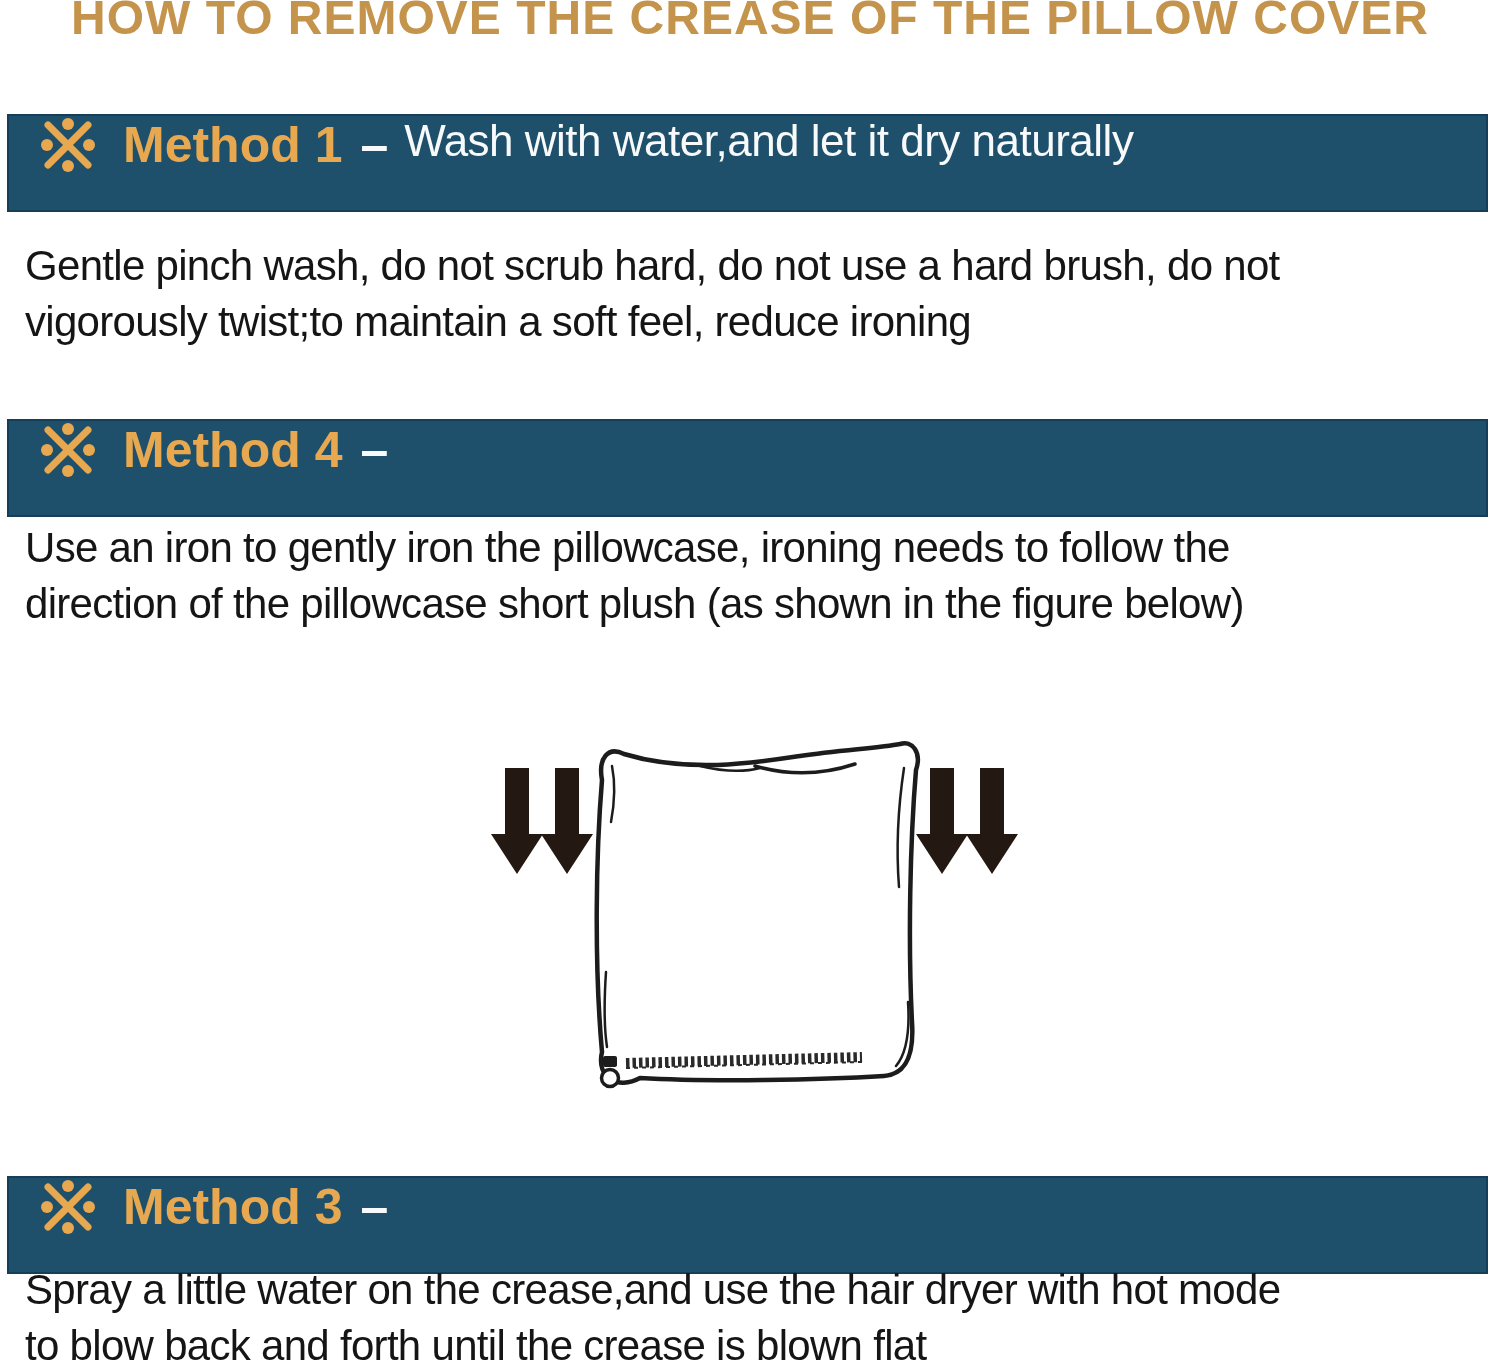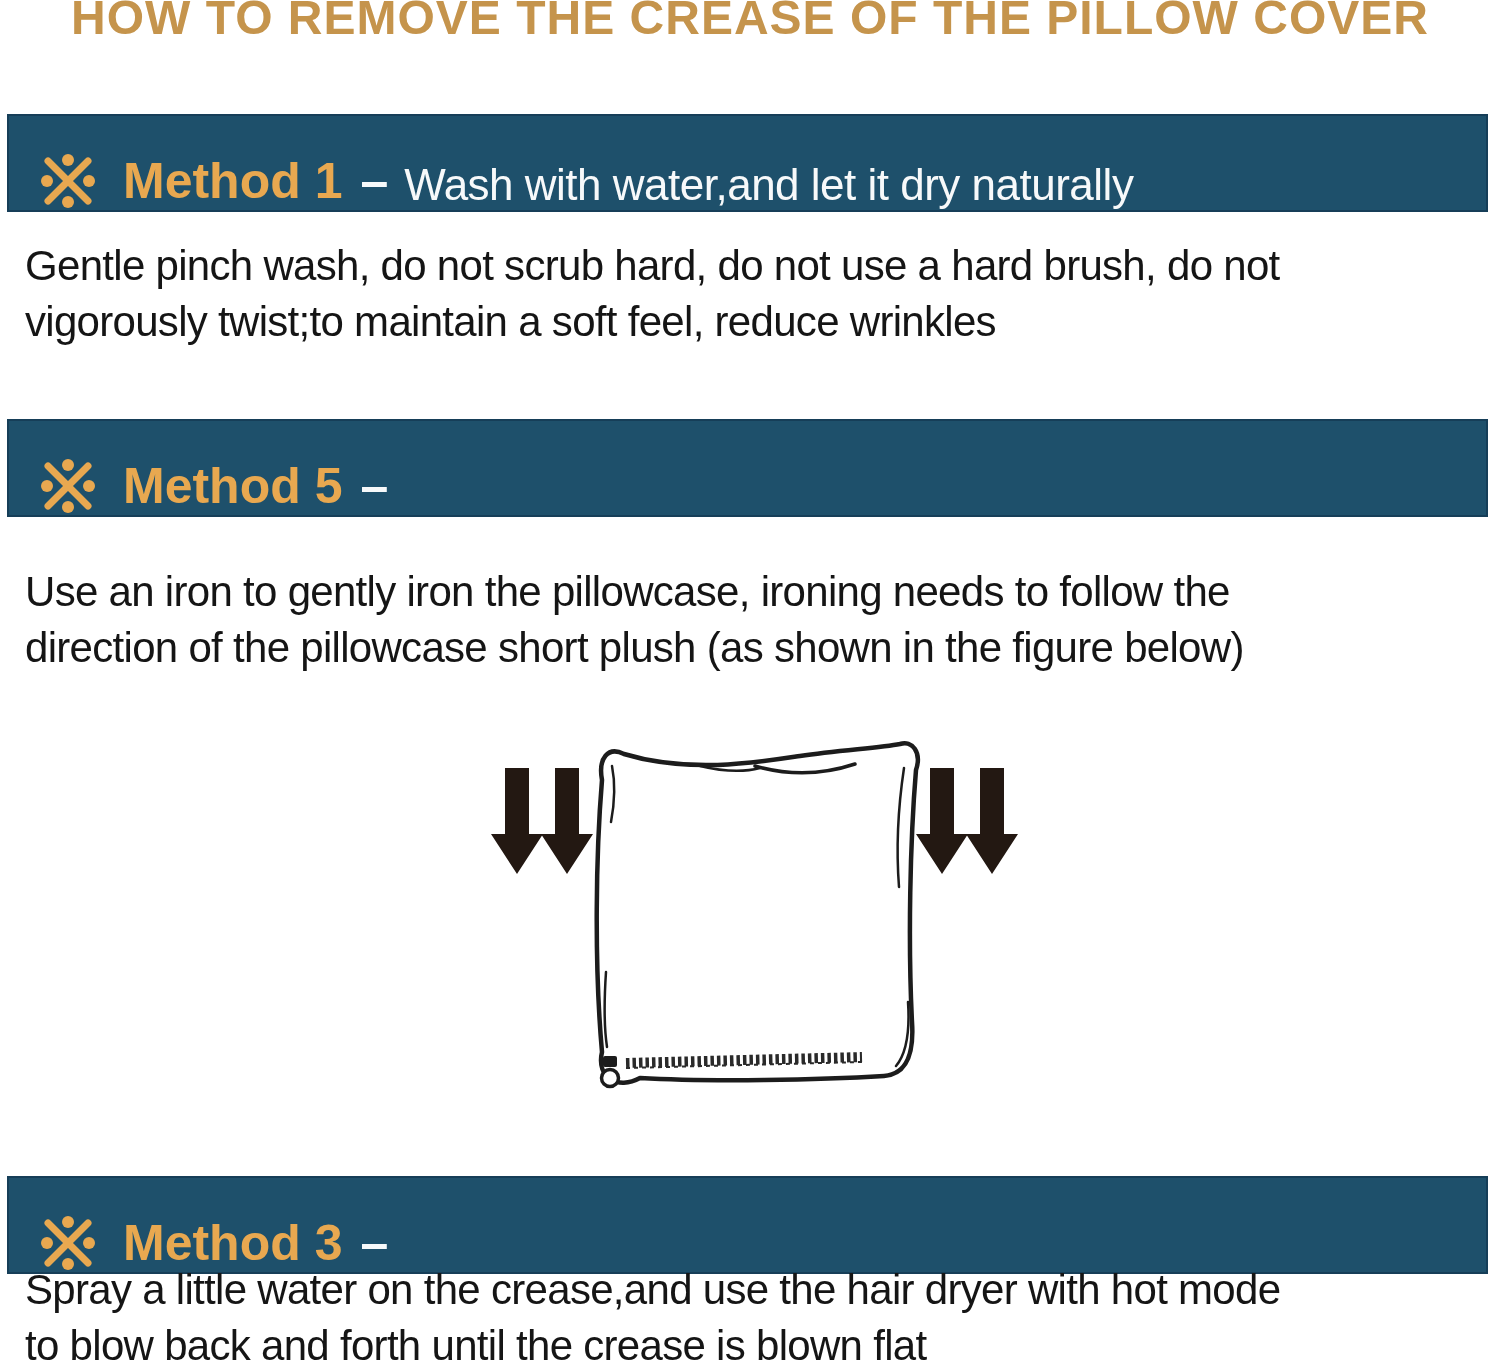--- a/index.html
+++ b/index.html
@@ -33,21 +33,21 @@
   
   .method-bar {
     position: absolute;
     left: 7px;
     width: 1481px;
     height: 98px;
     box-sizing: border-box;
     background: #1E506B;
     border: 2px solid #163E58;
     display: flex;
-    align-items: flex-end;
+    align-items: flex-start;
     padding-left: 30px;
   }
   .bar-1 { top: 114px; }
   .bar-2 { top: 419px; }
   .bar-3 { top: 1176px; }
 
   .ref-mark {
     width: 58px;
     height: 58px;
     flex: 0 0 auto;
@@ -81,21 +81,21 @@
     left: 25px;
     width: 1475px;
     font-size: 42px;
     font-weight: 400;
     letter-spacing: -0.7px;
     line-height: 56px;
     color: #151515;
     white-space: pre-line;
   }
   .desc-1 { top: 238px; }
-  .desc-2 { top: 564px; }
+  .desc-2 { top: 520px; }
   .desc-3 { top: 1262px; }
 
   
   .figure {
     position: absolute;
     left: 460px;
     top: 722px;
     width: 580px;
     height: 385px;
   }
@@ -117,36 +117,36 @@
       <circle cx="50" cy="29" r="6"></circle>
       <circle cx="29" cy="50" r="6"></circle>
     </g>
   </svg>
   <span class="method-label">Method 1</span>
   <span class="method-sep">–</span>
   <span class="method-subtitle">Wash with water,and let it dry naturally</span>
 </div>
 
 <div class="method-desc desc-1">Gentle pinch wash, do not scrub hard, do not use a hard brush, do not
-vigorously twist;to maintain a soft feel, reduce wrinkles</div>
+vigorously twist;to maintain a soft feel, reduce ironing</div>
 
 <div class="method-bar bar-2">
   <svg class="ref-mark" viewBox="0 0 58 58">
     <g stroke="#E8A850" stroke-width="7" stroke-linecap="round">
       <line x1="9" y1="9" x2="49" y2="49"></line>
       <line x1="49" y1="9" x2="9" y2="49"></line>
     </g>
     <g fill="#E8A850">
       <circle cx="29" cy="8" r="6"></circle>
       <circle cx="8" cy="29" r="6"></circle>
       <circle cx="50" cy="29" r="6"></circle>
       <circle cx="29" cy="50" r="6"></circle>
     </g>
   </svg>
-  <span class="method-label">Method 5</span>
+  <span class="method-label">Method 4</span>
   <span class="method-sep">–</span>
 </div>
 
 <div class="method-desc desc-2">Use an iron to gently iron the pillowcase, ironing needs to follow the
 direction of the pillowcase short plush (as shown in the figure below)</div>
 
 <svg class="figure" viewBox="0 0 580 385">
 
   <g fill="#231812">
     <polygon points="45,46 69,46 69,112 83,112 57,152 31,112 45,112"></polygon>

